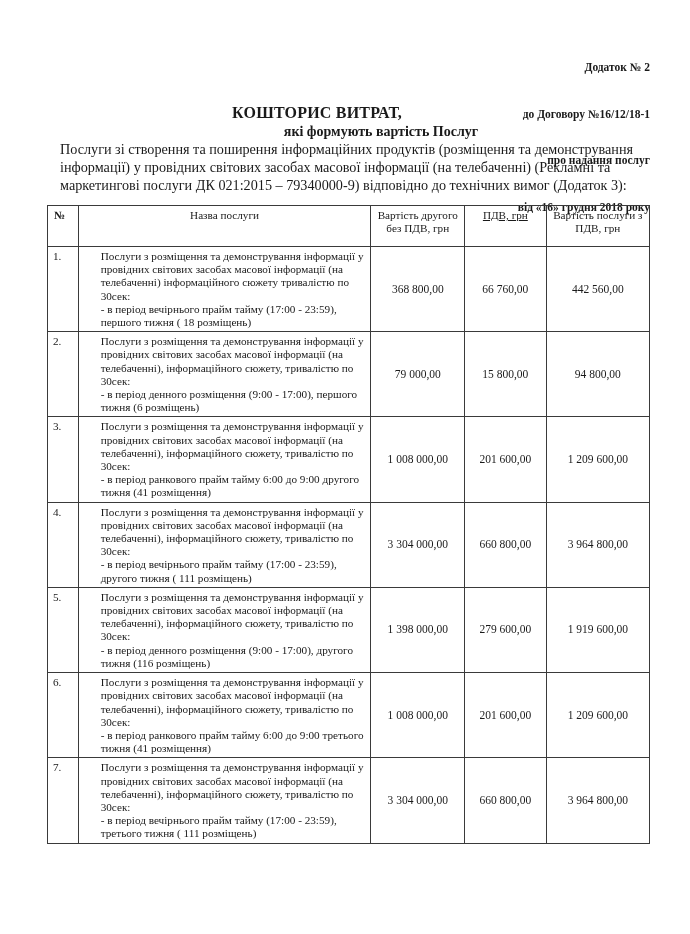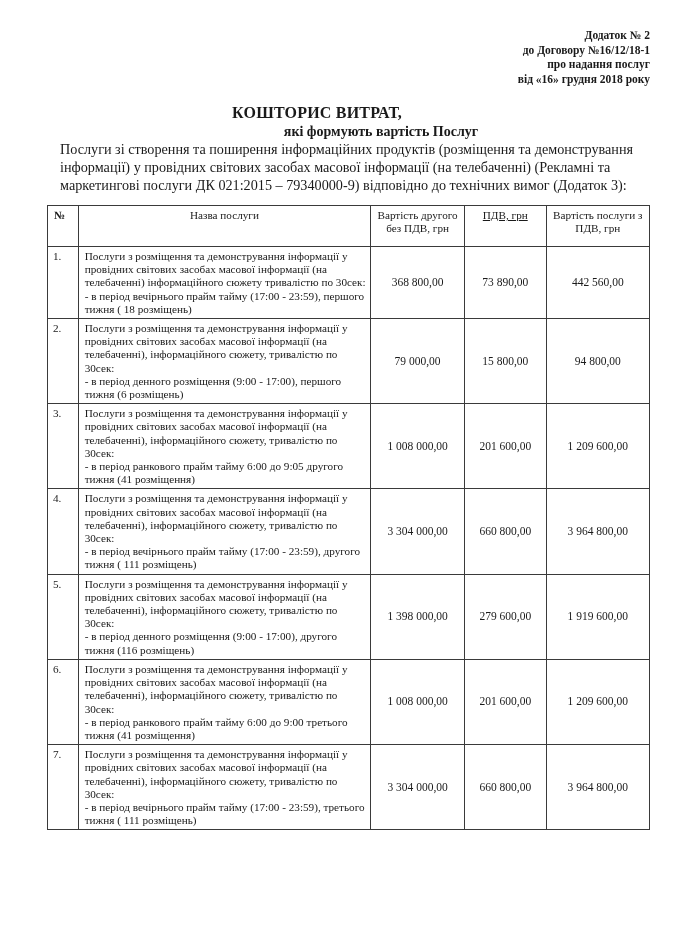--- a/index.html
+++ b/index.html
@@ -1,40 +1,40 @@
 <!DOCTYPE html>
 <html><head>
 <meta charset="utf-8">
 <style>
   html, body { margin:0; padding:0; background:#ffffff; }
   body { width:690px; height:934px; position:relative; overflow:hidden;
          font-family:"Liberation Serif", "DejaVu Serif", serif; color:#1a1a1a; }
   .annex { position:absolute; right:40px; top:28px; text-align:right;
            font-weight:bold; font-size:11.5px; line-height:14.5px; }
-  .annex div { white-space:nowrap; }
+  .annex div { white-space:nowrap;margin-top:32px; }
   .title { position:absolute; left:0; width:634px; top:104px; text-align:center;
            font-weight:bold; font-size:16px; letter-spacing:0.2px; }
   .subtitle { position:absolute; left:4px; width:690px; top:124px; text-align:center;
               font-weight:bold; font-size:14px;padding-left:32px; }
   .intro { position:absolute; left:60px; width:620px; top:140px; 
            font-size:14.2px; line-height:18px; }
   table.cost { position:absolute; left:47px; top:205px; width:603px;
                border-collapse:collapse; font-size:11.2px; line-height:13.2px; }
   table.cost td, table.cost th { border:1px solid #3a3a3a; vertical-align:top; padding:0; }
   th { font-weight:normal; padding-top:3px !important; }
   th.c-no { width:24px; text-align:left; padding-left:6px !important; font-weight:bold; }
   th.c-name { width:297px; }
   th.c-net { width:94px; }
   th.c-vat { width:82px;text-decoration:underline; }
   th.c-tot { width:104px; }
   tr.head { height:41px; }
   td.no { padding:3px 0 0 5px !important; }
   td.name { padding:3px 4px 2px 6px !important; }
   td.num { vertical-align:middle !important; text-align:center; font-size:11.5px;margin-top:20px; }
-  .nm span { display:block; }
+  .nm span { display:block;margin-left:16px; }
 </style>
 </head>
 <body>
 
 <div class="annex">
   <div>Додаток № 2</div>
   <div>до Договору №16/12/18-1</div>
   <div>про надання послуг</div>
   <div>від «16» грудня 2018 року</div>
 </div>
@@ -54,40 +54,40 @@
     </tr>
   </thead>
   <tbody id="rows">
   <tr>
     <td class="no"><span>1.</span></td>
     <td class="name nm">
       <span>Послуги з розміщення  та демонстрування інформації у провідних світових засобах масової інформації (на телебаченні) інформаційного сюжету  тривалістю по 30сек:</span>
       <span>- в період вечірнього прайм тайму  (17:00 - 23:59), першого тижня ( 18 розміщень)</span>
     </td>
     <td class="num"><span>368 800,00</span></td>
-    <td class="num"><span>73 890,00</span></td>
+    <td class="num"><span>66 760,00</span></td>
     <td class="num"><span>442 560,00</span></td>
   </tr>
 
   <tr>
     <td class="no"><span>2.</span></td>
     <td class="name nm">
       <span>Послуги з розміщення  та демонстрування інформації у провідних світових засобах масової інформації (на телебаченні), інформаційного сюжету,  тривалістю по 30сек:</span>
       <span>- в період денного розміщення (9:00 - 17:00), першого тижня (6 розміщень)</span>
     </td>
     <td class="num"><span>79 000,00</span></td>
     <td class="num"><span>15 800,00</span></td>
     <td class="num"><span>94 800,00</span></td>
   </tr>
 
   <tr>
     <td class="no"><span>3.</span></td>
     <td class="name nm">
       <span>Послуги з розміщення  та демонстрування інформації у провідних світових засобах масової інформації (на телебаченні), інформаційного сюжету,  тривалістю по 30сек:</span>
-      <span>- в період ранкового прайм тайму  6:00 до 9:05 другого тижня (41 розміщення)</span>
+      <span>- в період ранкового прайм тайму  6:00 до 9:00 другого тижня (41 розміщення)</span>
     </td>
     <td class="num"><span>1 008 000,00</span></td>
     <td class="num"><span>201 600,00</span></td>
     <td class="num"><span>1 209 600,00</span></td>
   </tr>
 
   <tr>
     <td class="no"><span>4.</span></td>
     <td class="name nm">
       <span>Послуги з розміщення  та демонстрування інформації у провідних світових засобах масової інформації (на телебаченні), інформаційного сюжету,  тривалістю по 30сек:</span>

